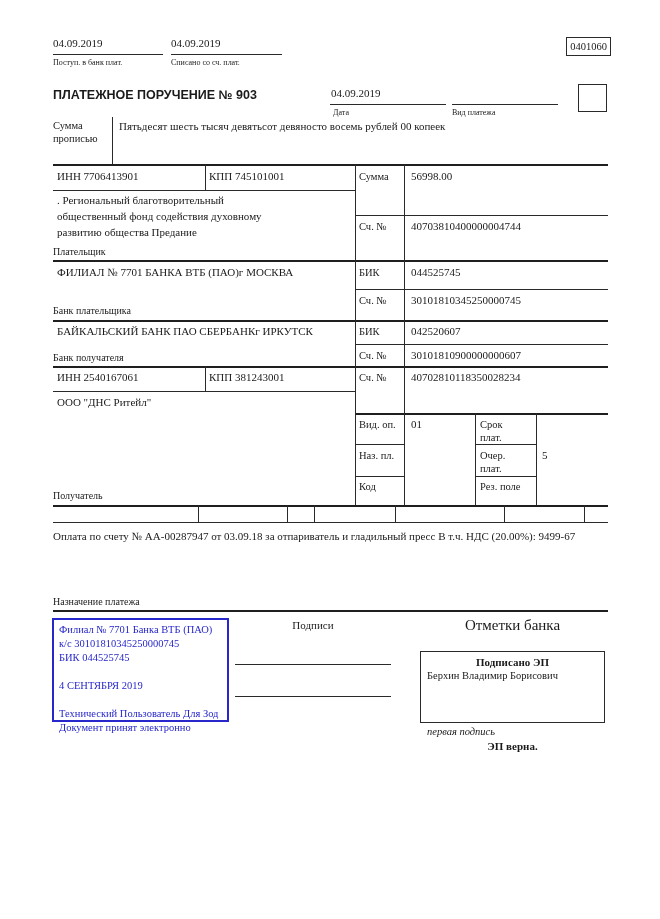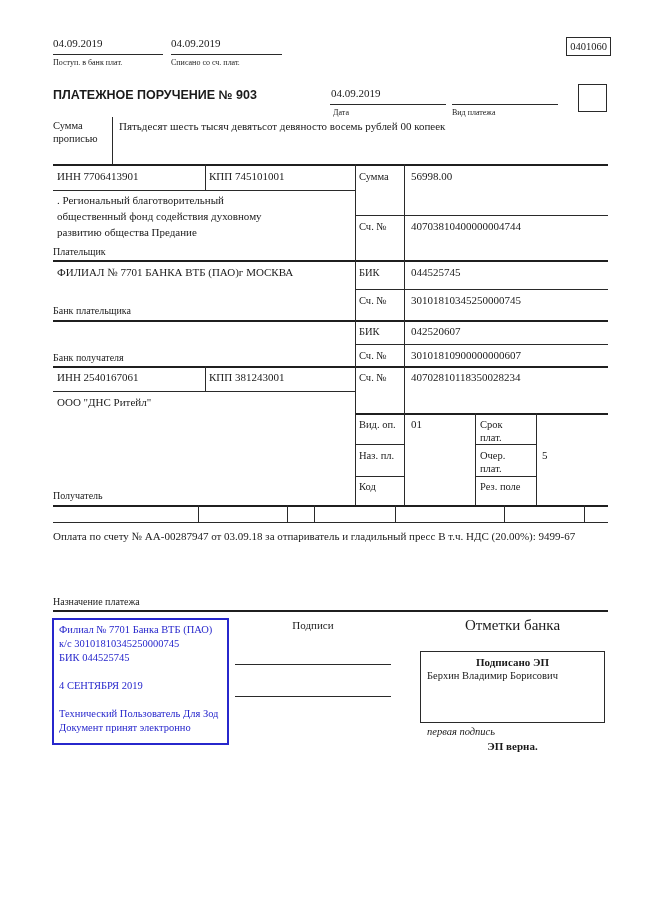--- a/index.html
+++ b/index.html
@@ -96,20 +96,21 @@
   <div class="abs t" style="left:411px;top:219px;">40703810400000004744</div>
   <div class="abs sm" style="left:53px;top:246px;">Плательщик</div>
 
   <div class="abs t" style="left:57px;top:265px;">ФИЛИАЛ № 7701 БАНКА ВТБ (ПАО)г МОСКВА</div>
   <div class="abs cell-lbl" style="left:359px;top:266px;">БИК</div>
   <div class="abs t" style="left:411px;top:265px;">044525745</div>
   <div class="abs cell-lbl" style="left:359px;top:294px;">Сч. №</div>
   <div class="abs t" style="left:411px;top:293px;">30101810345250000745</div>
   <div class="abs sm" style="left:53px;top:305px;">Банк плательщика</div>
 
+  <div class="abs t" style="left:57px;top:324px;">БАЙКАЛЬСКИЙ БАНК ПАО СБЕРБАНКг ИРКУТСК</div>
   <div class="abs cell-lbl" style="left:359px;top:325px;">БИК</div>
   <div class="abs t" style="left:411px;top:324px;">042520607</div>
   <div class="abs cell-lbl" style="left:359px;top:349px;">Сч. №</div>
   <div class="abs t" style="left:411px;top:348px;">30101810900000000607</div>
   <div class="abs sm" style="left:53px;top:352px;">Банк получателя</div>
 
   <div class="abs t" style="left:57px;top:370px;">ИНН 2540167061</div>
   <div class="abs t" style="left:209px;top:370px;">КПП 381243001</div>
   <div class="abs cell-lbl" style="left:359px;top:371px;">Сч. №</div>
   <div class="abs t" style="left:411px;top:370px;">40702810118350028234</div>
@@ -124,21 +125,21 @@
   <div class="abs cell-lbl" style="left:359px;top:480px;">Код</div>
   <div class="abs cell-lbl" style="left:480px;top:480px;">Рез. поле</div>
   <div class="abs sm" style="left:53px;top:490px;">Получатель</div>
 
   <div class="abs t wrap" style="left:53px;top:528px;width:552px;line-height:17px;">Оплата по счету № АА-00287947 от 03.09.18 за отпариватель и гладильный пресс В т.ч. НДС (20.00%): 9499-67</div>
   <div class="abs sm" style="left:53px;top:596px;">Назначение платежа</div>
 
   <div class="abs t center" style="left:235px;top:618px;width:156px;font-size:11px;">Подписи</div>
   <div class="abs t center" style="left:420px;top:618px;width:185px;font-size:15px;">Отметки банка</div>
 
-  <div class="stamp" style="left:52px;top:618px;width:177px;height:127px;">
+  <div class="stamp" style="left:52px;top:618px;width:177px;height:104px;">
     <div>Филиал № 7701 Банка ВТБ (ПАО)</div>
     <div>к/с 30101810345250000745</div>
     <div>БИК 044525745</div>
     <div></div>
     <div>4 СЕНТЯБРЯ 2019</div>
     <div></div>
     <div>Технический Пользователь Для Зод</div>
     <div>Документ принят электронно</div>
   </div>
 

